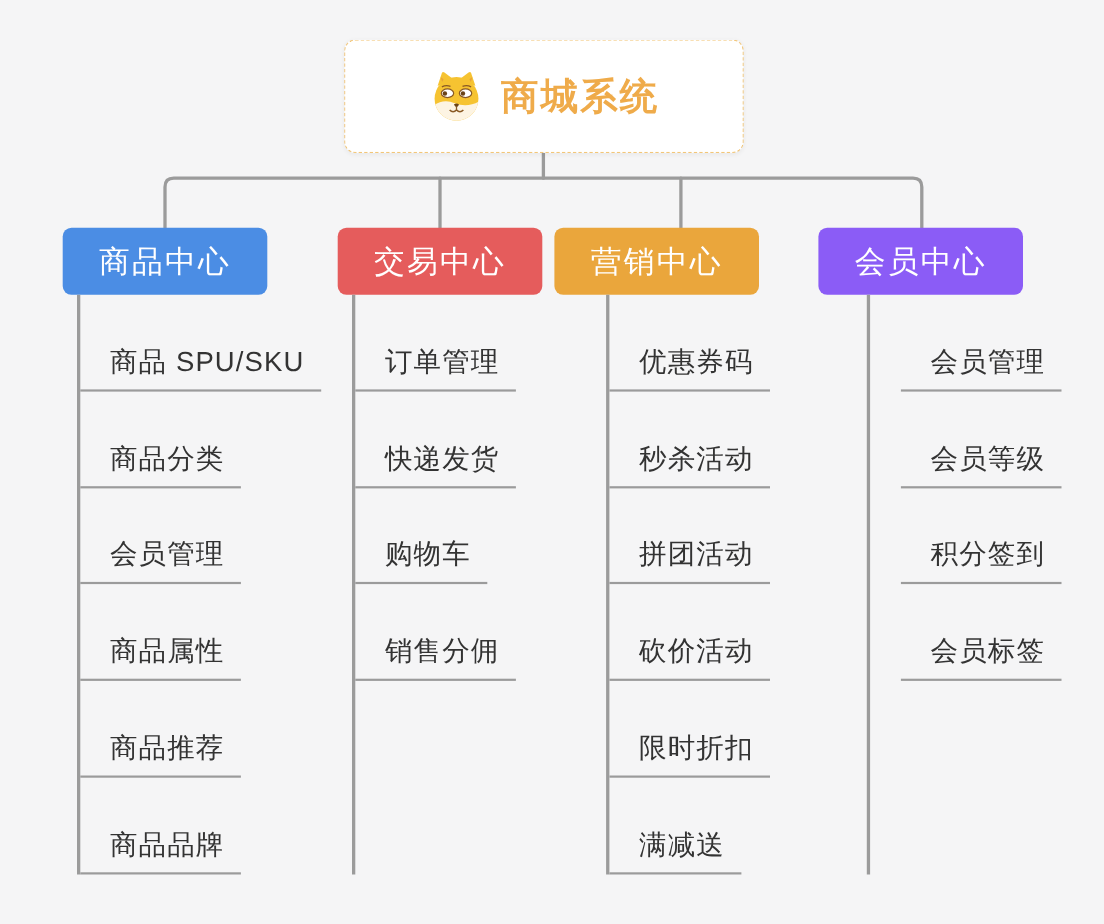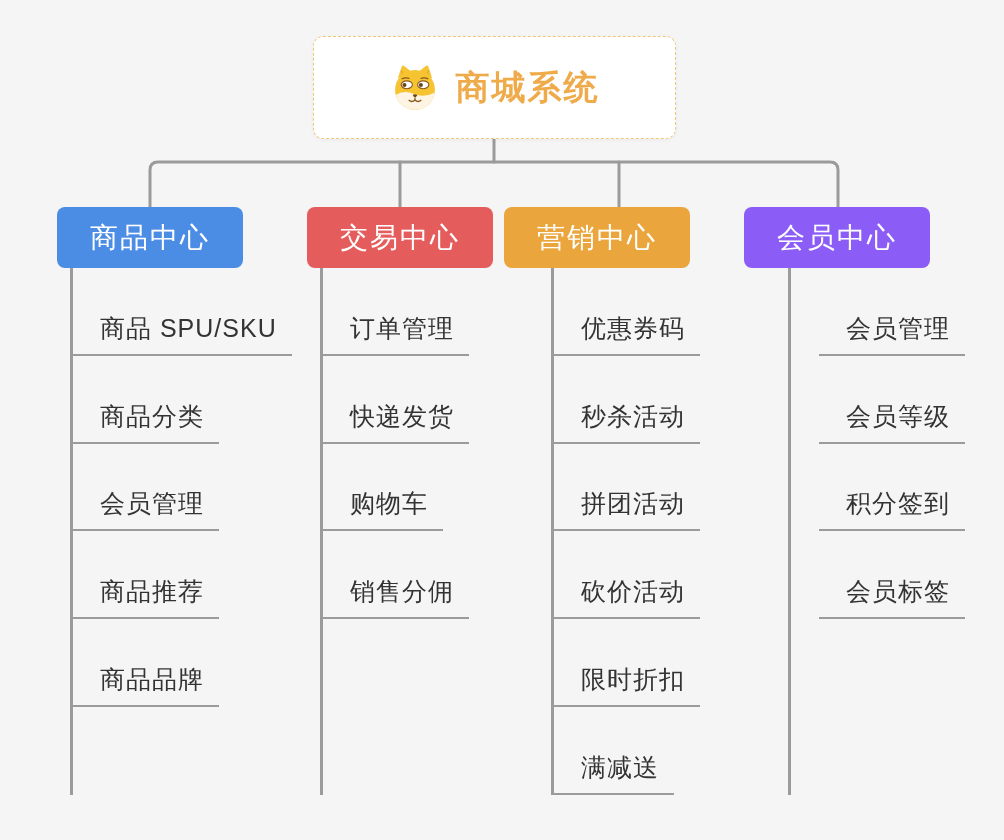--- a/index.html
+++ b/index.html
@@ -134,20 +134,23 @@
     <div class="leaf">
         <span class="leaf-label">商品 SPU/SKU</span>
       </div>
     <div class="leaf">
         <span class="leaf-label">商品分类</span>
       </div>
     <div class="leaf">
         <span class="leaf-label">会员管理</span>
       </div>
     <div class="leaf">
+        <span class="leaf-label">商品属性</span>
+      </div>
+    <div class="leaf">
         <span class="leaf-label">商品推荐</span>
       </div>
     <div class="leaf">
         <span class="leaf-label">商品品牌</span>
       </div>
   </div>
 
   <div class="branch-col branch-col--2">
     <div class="leaf">
         <span class="leaf-label">订单管理</span>

